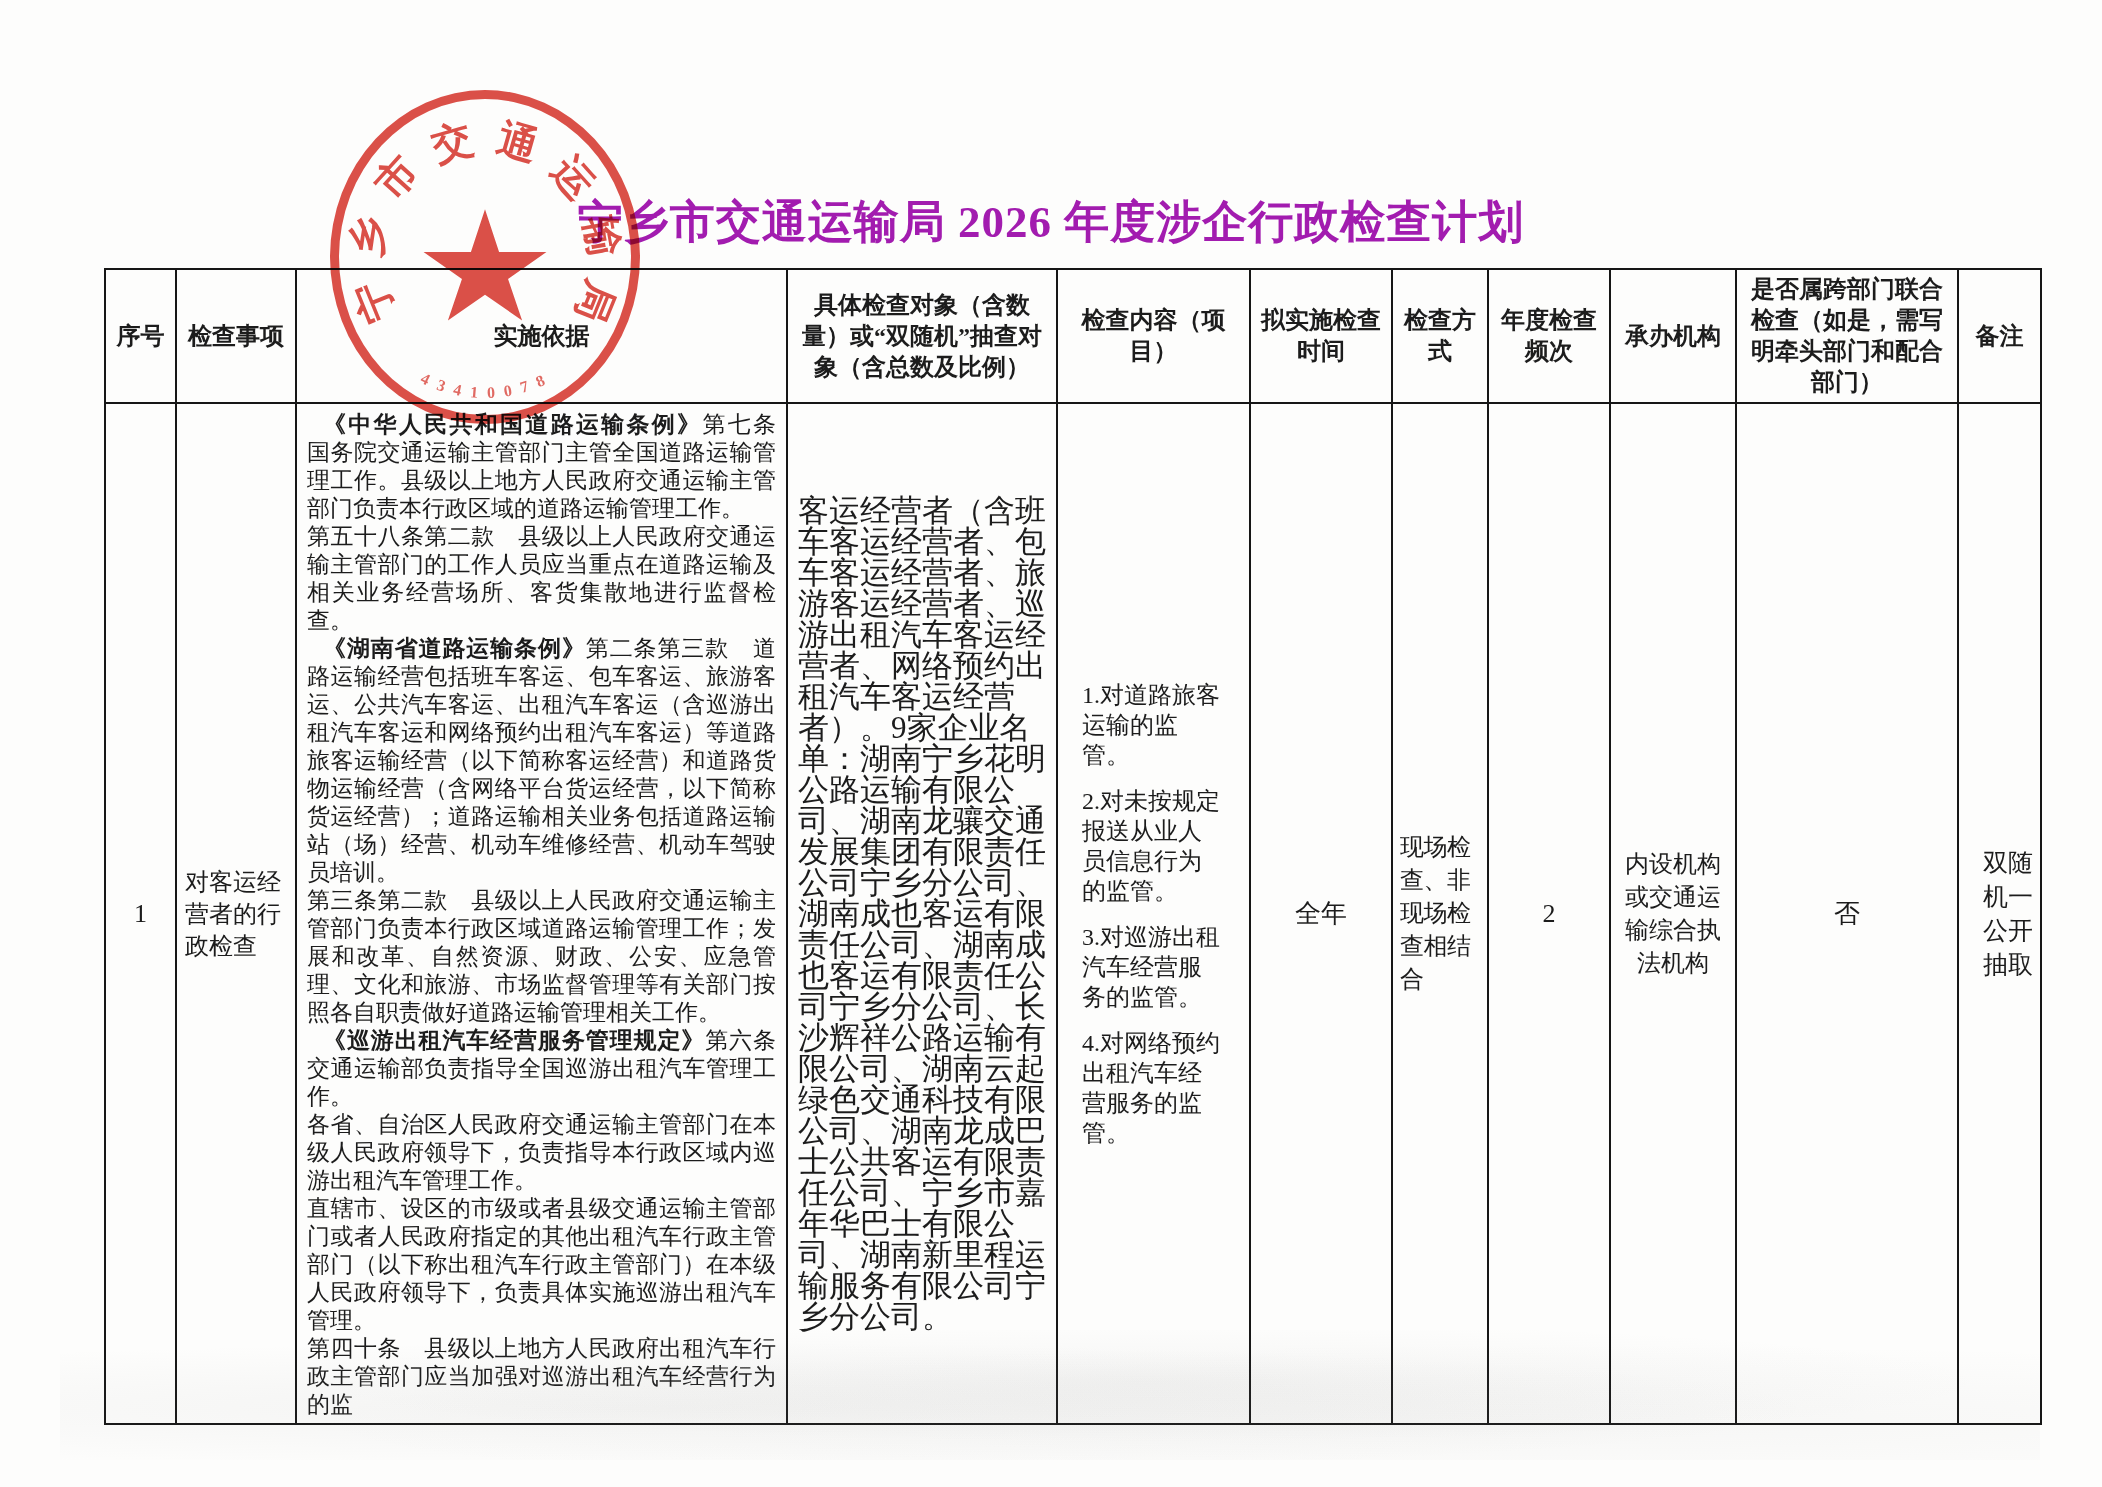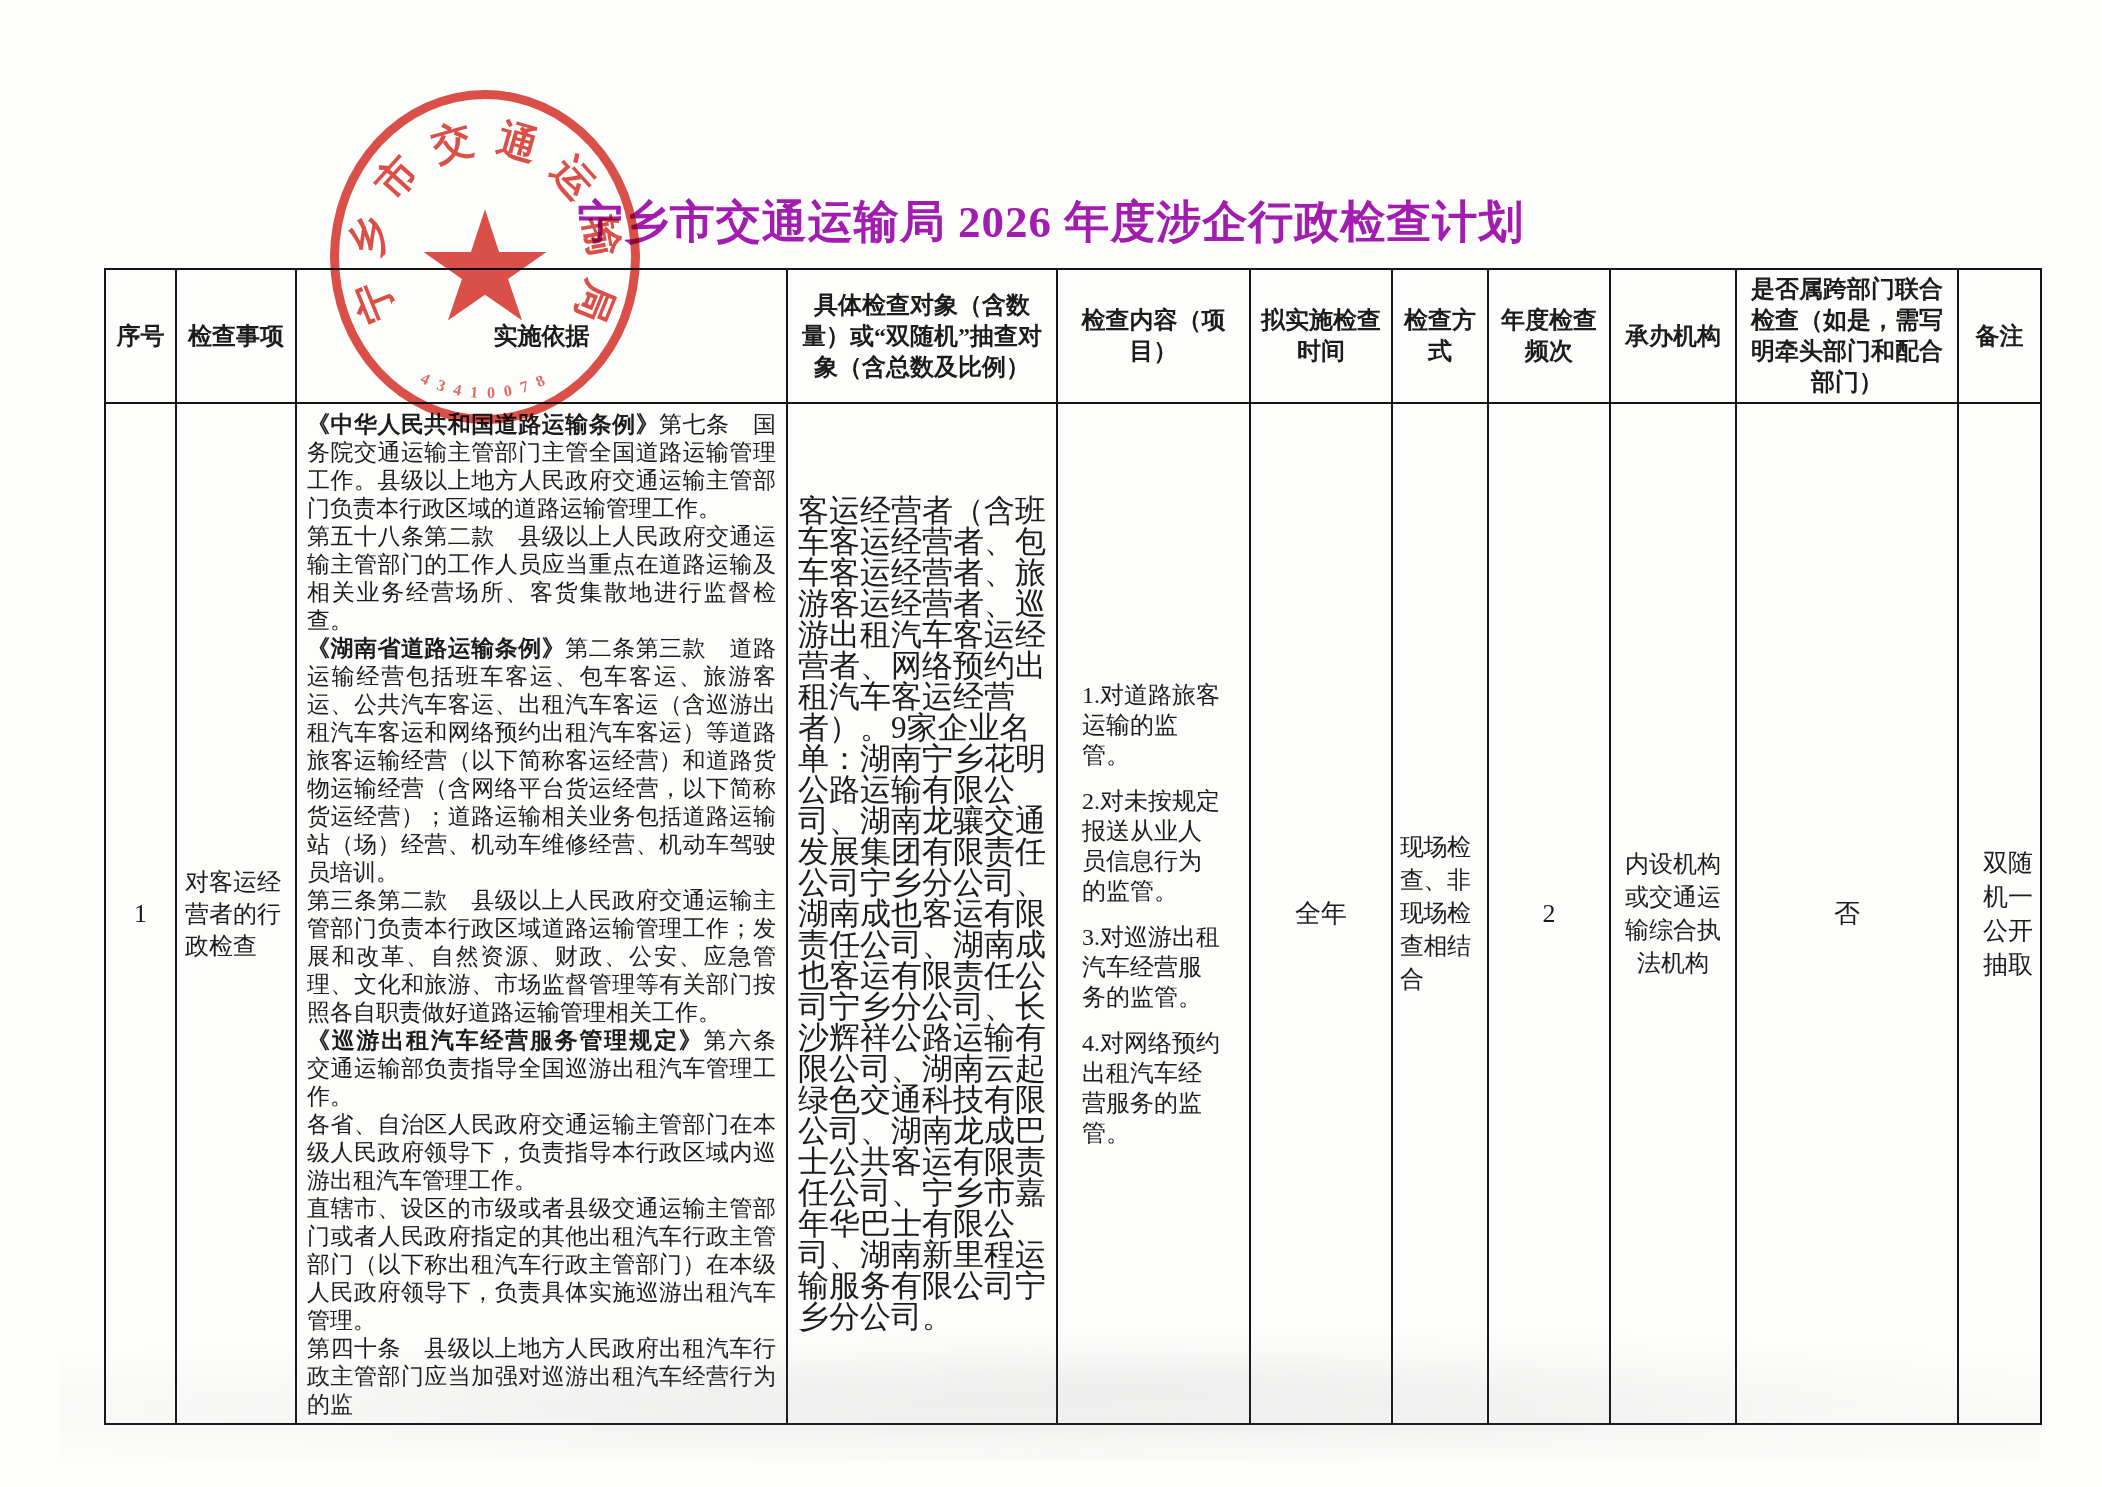--- a/index.html
+++ b/index.html
@@ -27,21 +27,21 @@
     overflow:hidden;
   }
   table.plan th{
     font-size:24px; font-weight:bold; text-align:center;
     line-height:31px; padding:4px 3px; height:80px;
   }
   td.c-seq{ text-align:center; font-size:26px; }
   td.c-item{ text-align:left; font-size:24px; line-height:32px; padding:4px 8px; }
   td.c-basis{ vertical-align:top; font-size:23px; line-height:28px; padding:7px 10px 4px 10px; text-align:justify; height:936px;}
   td.c-basis p{ margin:0; text-indent:0; }
-  td.c-basis b{ font-weight:bold; }
+  td.c-basis b{ font-weight:bold;margin-left:16px; }
   td.c-targets{ font-size:31px; line-height:31px; padding:4px 10px; text-align:left; word-break:break-all; }
   td.c-content{ font-size:24px; line-height:30px; padding:4px 8px; text-align:left; word-break:break-all; }
   td.c-content p{ margin:16px; }
   td.c-schedule{ text-align:center; font-size:26px; }
   td.c-method{ text-align:center; }
   td.c-method .inner{ display:inline-block; width:80px; text-align:left; font-size:24px; line-height:33px; word-break:break-all; letter-spacing:-0.5px;}
   td.c-freq{ text-align:center; font-size:26px; }
   td.c-agency{ text-align:center; font-size:24px; line-height:33px; padding:2px 4px; word-break:break-all; }
   td.c-joint{ text-align:center; font-size:26px; }
   td.c-remark{ text-align:center; padding:2px 24px; }

